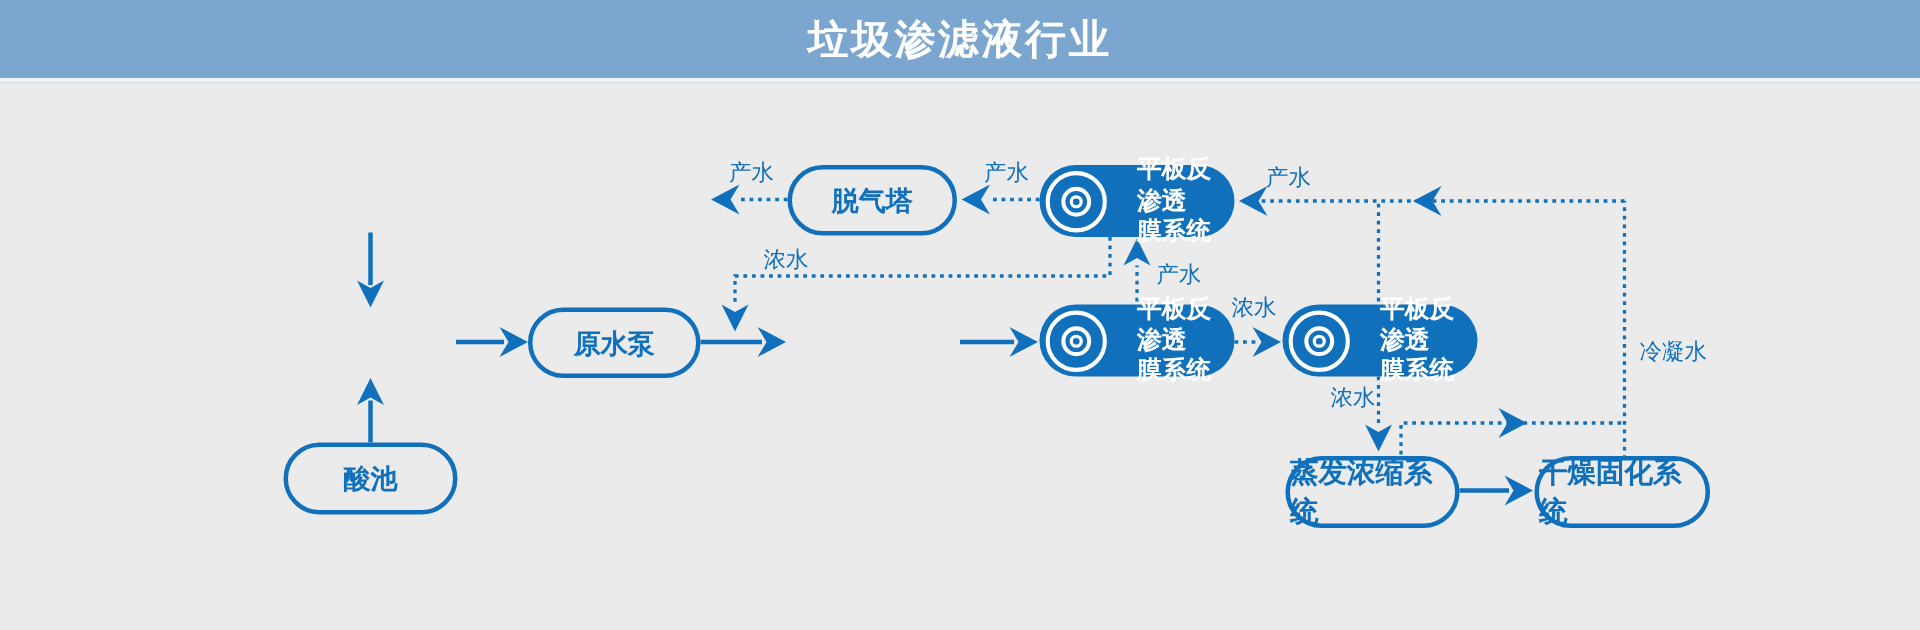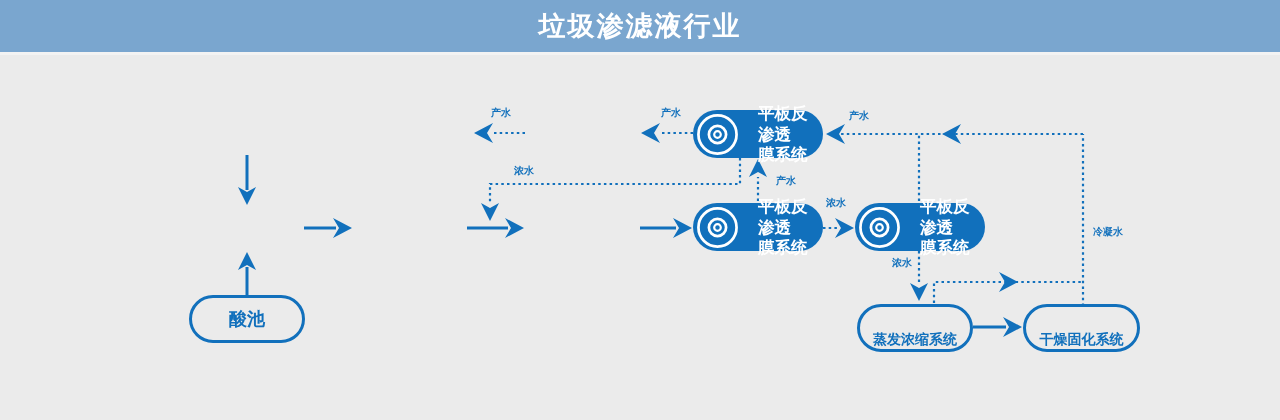--- a/index.html
+++ b/index.html
@@ -12,27 +12,27 @@
   .stage{position:relative;width:1280px;height:420px;background:var(--canvas-bg);overflow:hidden;}
   .header{position:absolute;left:0;top:0;width:100%;height:52px;background:var(--header-bg);
           display:flex;align-items:center;justify-content:center;border-bottom:3px solid #f3f3f3;box-sizing:content-box;z-index:4;}
   .header .title{color:#fff;font-size:27px;font-weight:bold;letter-spacing:2px;}
   svg.wires{position:absolute;left:0;top:0;z-index:1;}
   .ln{stroke:var(--accent);stroke-width:3;fill:none;}
   .dln{stroke:var(--accent);stroke-width:2.2;fill:none;stroke-dasharray:2.5 3.2;}
   .hd{fill:var(--accent);stroke:none;}
   .node{position:absolute;z-index:2;display:flex;align-items:center;justify-content:center;box-sizing:border-box;}
   .outline{border:3px solid var(--accent);border-radius:28px;color:var(--accent);font-weight:bold;font-size:18px;background:var(--canvas-bg);}
-  .outline.small-text{font-size:14px;align-items:flex-end;}
+  .outline.small-text{font-size:19px;}
   .solid{background:var(--accent);border-radius:26px;color:#fff;font-weight:bold;justify-content:flex-start;}
   .circle-node{background:var(--accent);border-radius:50%;color:#fff;font-weight:bold;font-size:16.5px;}
   .ro-icon{flex:0 0 auto;margin-left:3px;}
   .ro-text{margin-left:19px;font-size:16.5px;line-height:1.26;text-align:left;}
   .elabel{position:absolute;z-index:3;transform:translateX(-50%);color:var(--accent);
-          font-weight:bold;font-size:10px;white-space:nowrap;}
+          font-weight:normal;font-size:15px;white-space:nowrap;}
   .elabel.left-anchored{transform:none;}
 </style>
 </head>
 <body>
 
 <div class="stage">
 
   <div class="header">
     <div class="title">垃圾渗滤液行业</div>
   </div>
@@ -74,22 +74,28 @@
       <path class="dln" d="M1083,306 V134"></path>
     </g>
   </svg>
 
 
 
   <div class="node outline" style="left:189px;top:295px;width:116px;height:48px">
     <span>酸池</span>
   </div>
 
+  <div class="node outline" style="left:352px;top:205px;width:115px;height:47px">
+    <span>原水泵</span>
+  </div>
 
 
+  <div class="node outline" style="left:525px;top:110px;width:113px;height:47px">
+    <span>脱气塔</span>
+  </div>
 
 
   <div class="node solid" style="left:693px;top:110px;width:130px;height:48px">
     <svg class="ro-icon" width="43" height="43" viewBox="0 0 44 44">
       <circle cx="22" cy="22" r="19.5" fill="none" stroke="#fff" stroke-width="2.8"></circle>
       <circle cx="22" cy="22" r="8.8" fill="none" stroke="#fff" stroke-width="2.8"></circle>
       <circle cx="22" cy="22" r="3.4" fill="none" stroke="#fff" stroke-width="2.2"></circle>
     </svg>
     <div class="ro-text">
       <div>平板反渗透</div>

